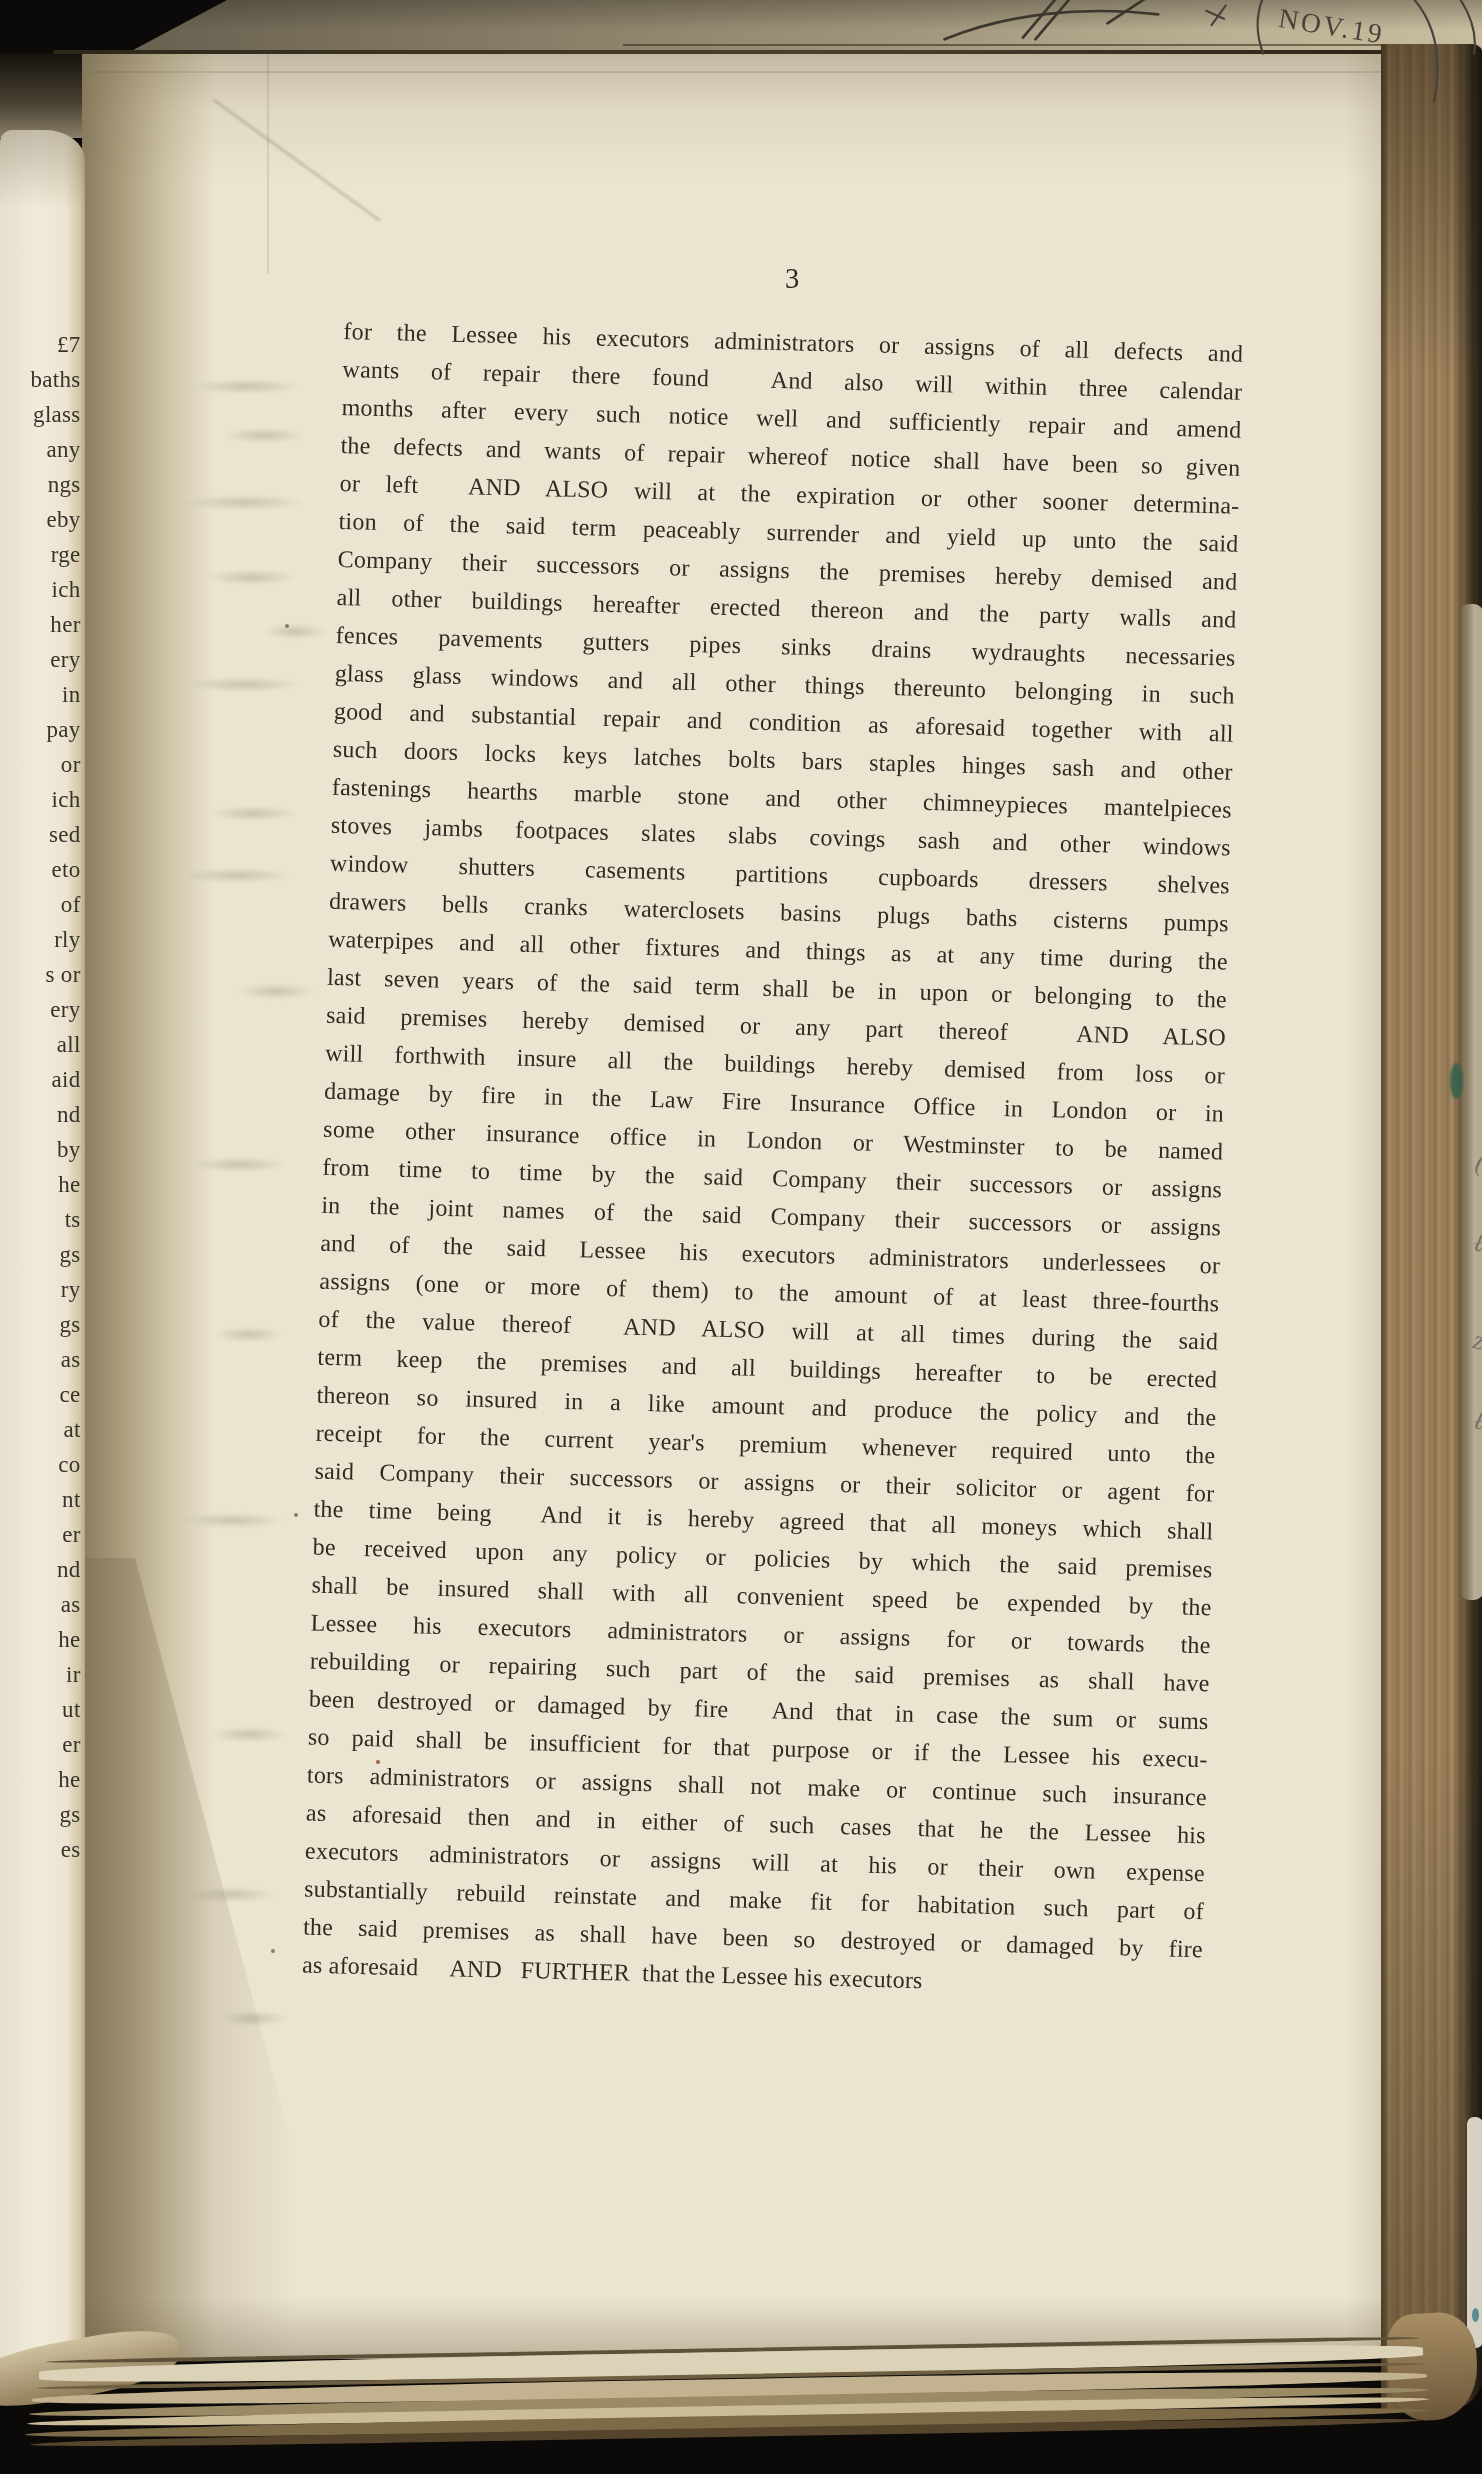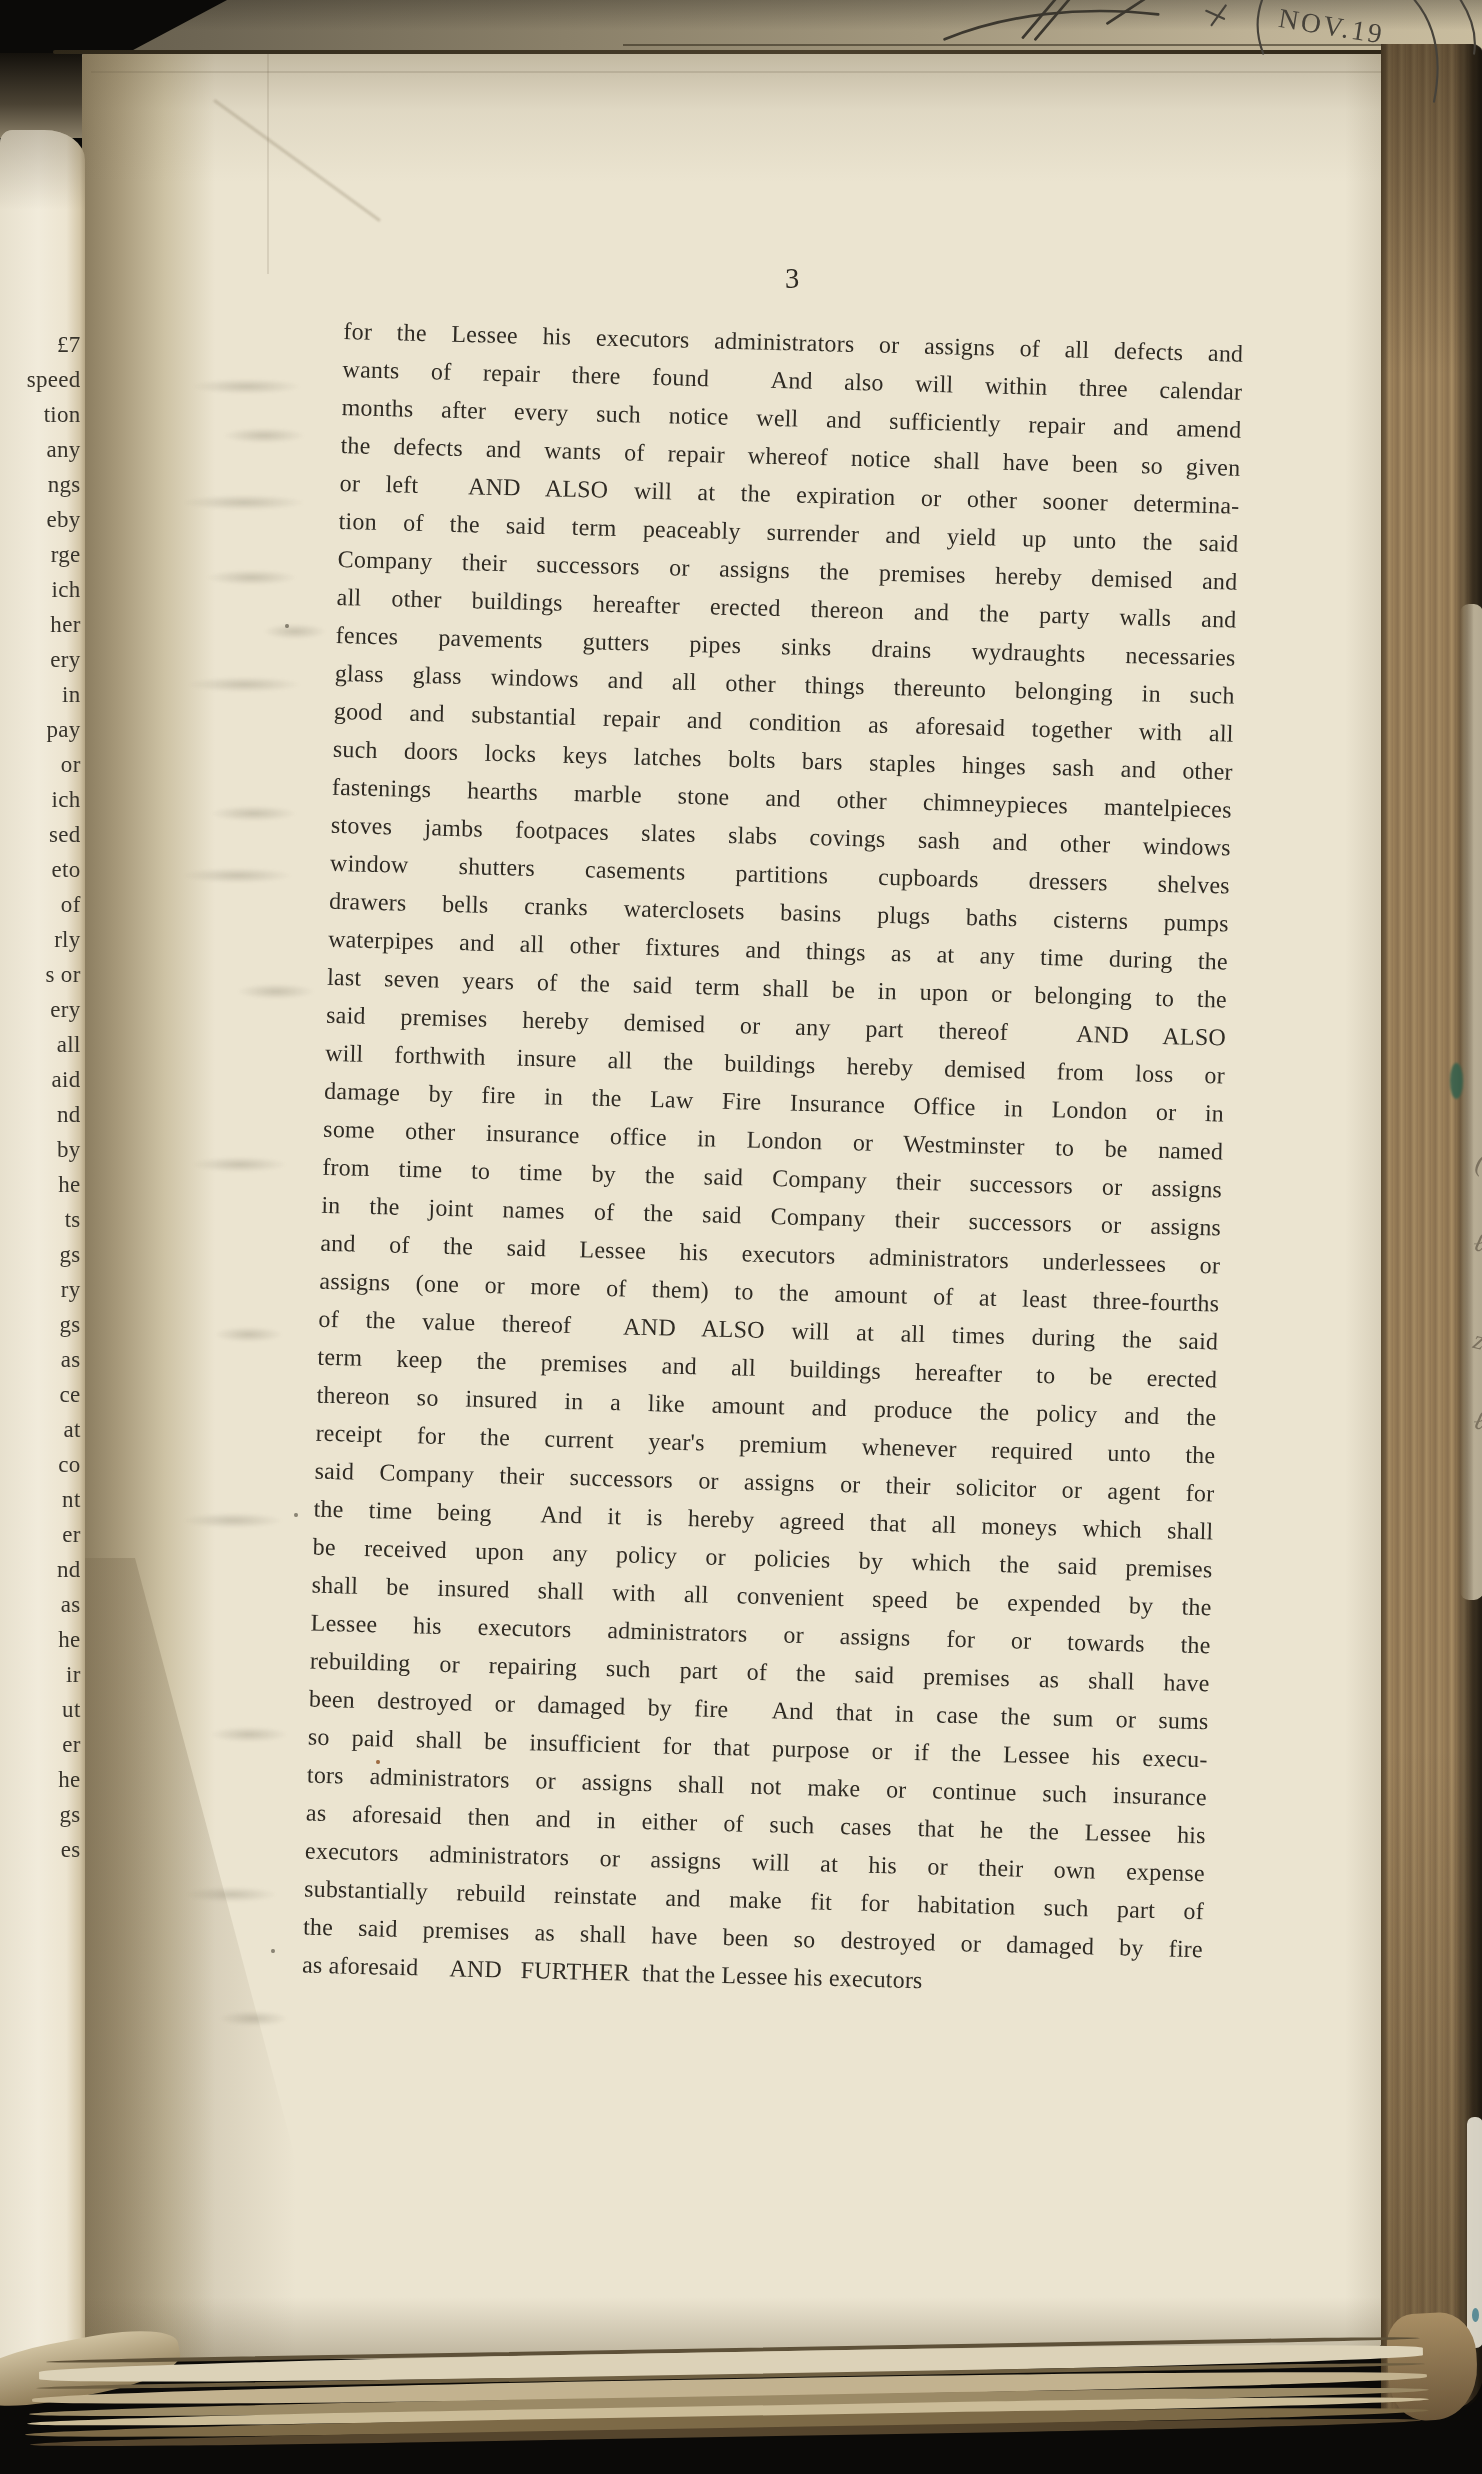--- a/index.html
+++ b/index.html
@@ -275,22 +275,22 @@
     <div class="speck rust" style="left:294px;top:1710px"></div>
   </div>
 
   <div class="page-top-edge-line"></div>
   <div class="page-top-edge-line2"></div>
 
   <div class="facing-strip">
     <div class="facing-strip-topshade"></div>
     <div class="fragments">
         <div class="frag">£7</div>
-        <div class="frag">speed</div>
-        <div class="frag">tion</div>
+        <div class="frag">baths</div>
+        <div class="frag">glass</div>
         <div class="frag">any</div>
         <div class="frag">ngs</div>
         <div class="frag">eby</div>
         <div class="frag">rge</div>
         <div class="frag">ich</div>
         <div class="frag">her</div>
         <div class="frag">ery</div>
         <div class="frag">in</div>
         <div class="frag">pay</div>
         <div class="frag">or</div>

